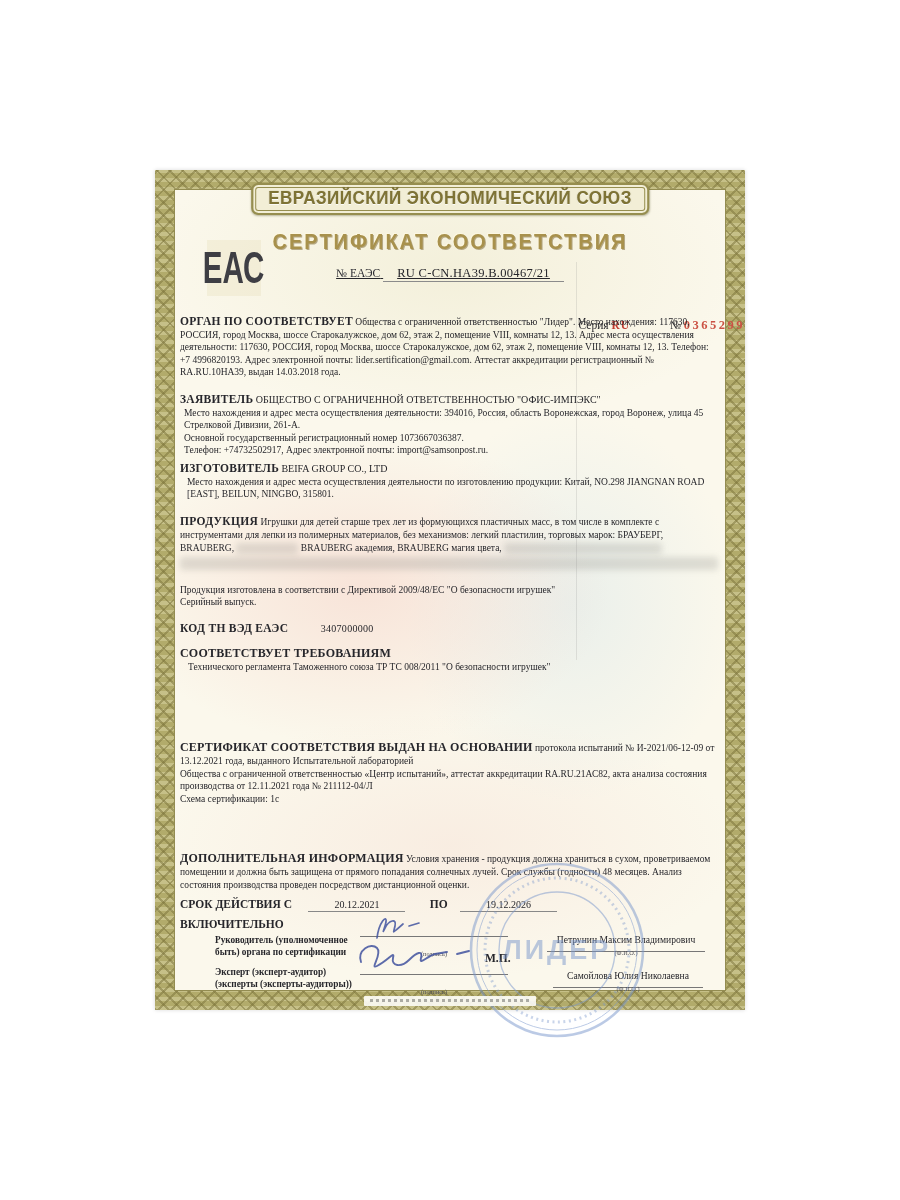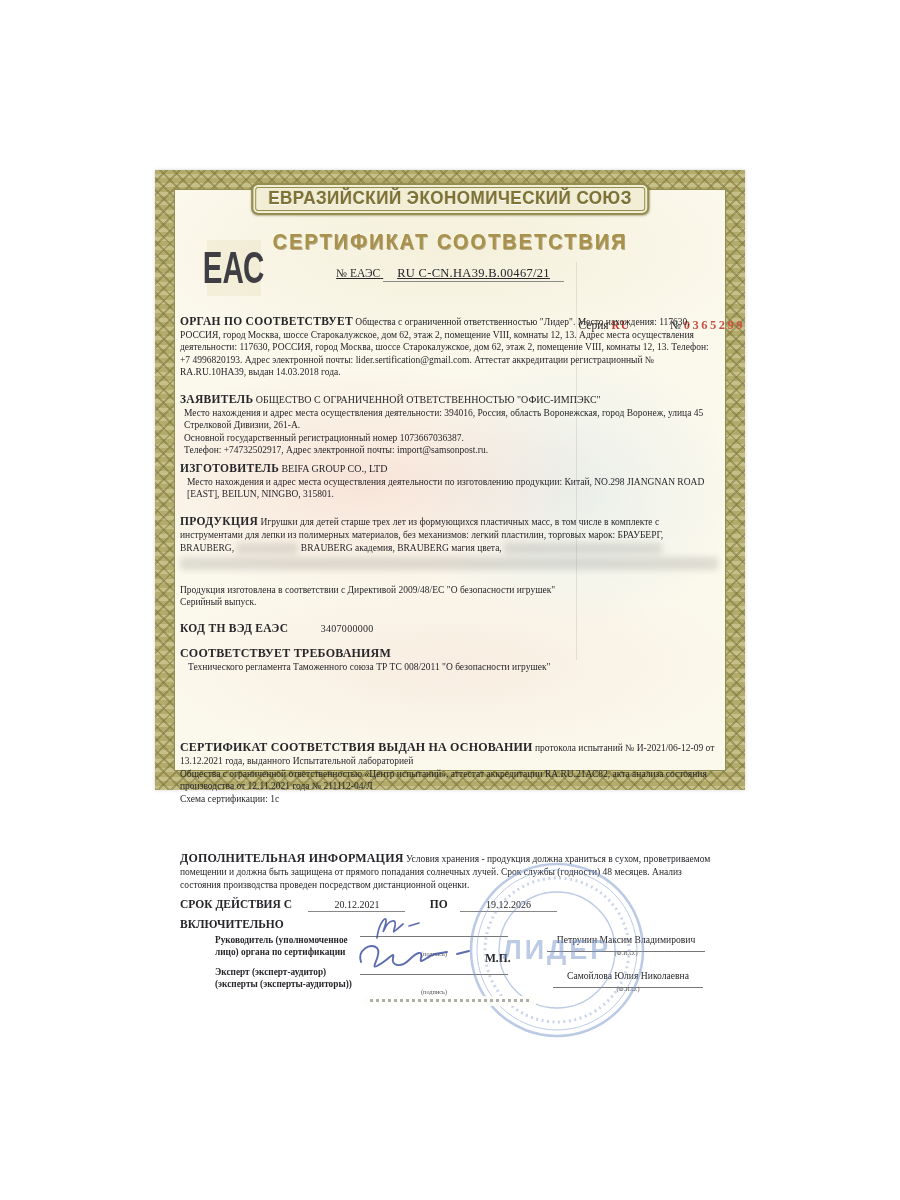--- a/index.html
+++ b/index.html
@@ -1,21 +1,21 @@
 <!DOCTYPE html>
 <html><head>
 <meta charset="utf-8">
 <style>
   html,body{margin:0;padding:0;}
   body{
     width:900px;height:1200px;position:relative;background:#ffffff;
     font-family:"Liberation Serif", serif;color:#26262b;
   }
   .cert{
-    position:absolute;left:155px;top:170px;width:590px;height:620px;
+    position:absolute;left:155px;top:170px;width:590px;height:840px;
     background:
       repeating-linear-gradient(45deg, rgba(125,117,60,.5) 0 2px, rgba(125,117,60,0) 2px 9px),
       repeating-linear-gradient(-45deg, rgba(125,117,60,.5) 0 2px, rgba(125,117,60,0) 2px 9px),
       repeating-linear-gradient(0deg, #c6c088 0 4px, #b2ab6b 4px 9px);
     box-shadow:0 0 4px rgba(0,0,0,.15);
   }
   .paper{
     position:absolute;inset:20px;
     background:
       radial-gradient(60% 26% at 34% 50%, rgba(244,203,193,.45), rgba(244,203,193,0) 75%),
@@ -185,21 +185,21 @@
 
   <div class="validity">
     <span class="b">СРОК ДЕЙСТВИЯ С</span>
     <span class="dfield" style="margin-left:14px">20.12.2021</span>
     <span class="b" style="margin-left:22px">ПО</span>
     <span class="dfield" style="margin-left:10px">19.12.2026</span>
   </div>
   <div class="incl">ВКЛЮЧИТЕЛЬНО</div>
 
   <div class="siglabel" style="left:60px;top:764px;width:160px">Руководитель (уполномоченное
-лицо) органа по сертификации</div>
+быть) органа по сертификации</div>
   <div class="sigline" style="left:205px;top:766px;width:148px"></div>
   <div class="sigcap" style="left:205px;top:780px;width:148px">(подпись)</div>
   <div class="mp" style="left:330px;top:782px">М.П.</div>
   <div class="fioname" style="left:392px;top:764px;width:158px">Петрунин Максим Владимирович</div>
   <div class="sigcap" style="left:392px;top:779px;width:158px">(Ф.И.О.)</div>
 
   <div class="siglabel" style="left:60px;top:796px;width:170px">Эксперт (эксперт-аудитор)
 (эксперты (эксперты-аудиторы))</div>
   <div class="sigline" style="left:205px;top:804px;width:148px"></div>
   <div class="sigcap" style="left:205px;top:818px;width:148px">(подпись)</div>

